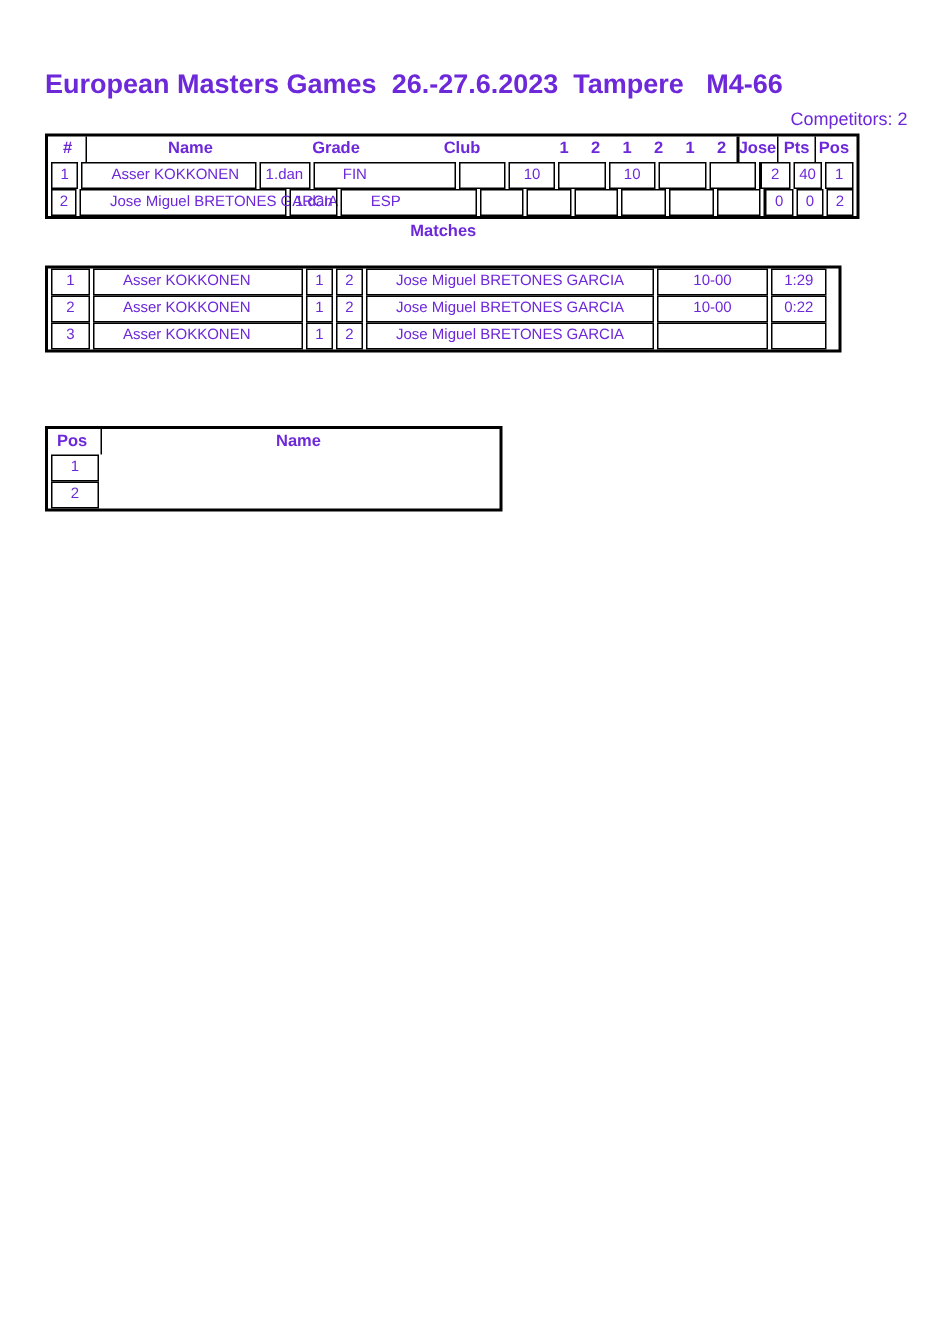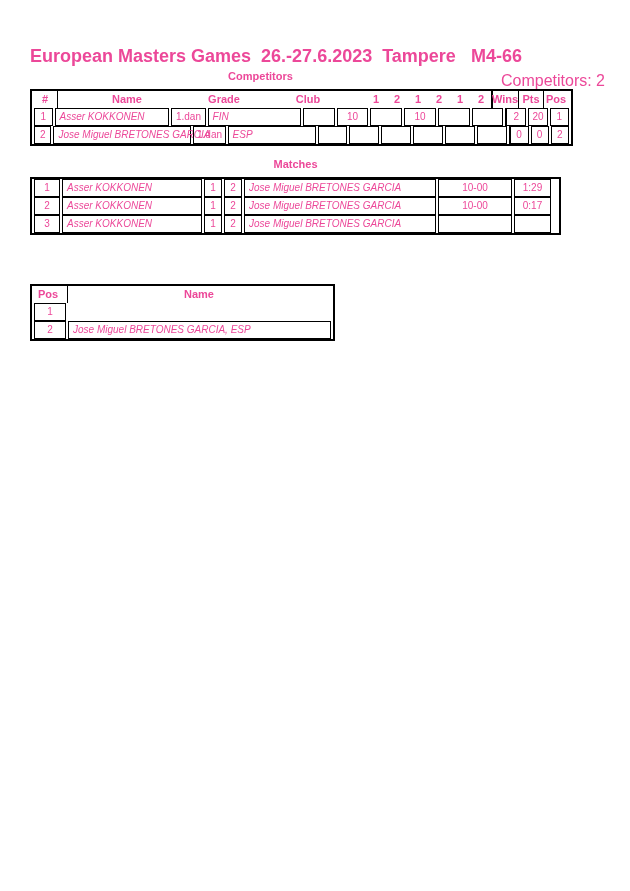--- a/index.html
+++ b/index.html
@@ -1,100 +1,99 @@
 <!DOCTYPE html>
 <html><head>
 <meta charset="utf-8">
 <style>
   html,body{margin:0;padding:0;background:#fff;}
   .page{position:relative;width:630px;height:891px;background:#ffffff;
-        font-family:"Liberation Sans",sans-serif;color:#ec4899;overflow:hidden;}
+        font-family:"Liberation Sans",sans-serif;color:#6d28d9;overflow:hidden;}
 
   .doc-title{position:absolute;left:30px;top:46px;font-size:18px;font-weight:bold;
              white-space:pre;letter-spacing:0px;}
 
   .section-label{position:absolute;text-align:center;font-weight:bold;font-size:11px;}
   #competitors-label{left:30px;top:70px;width:461px;}
-  #matches-label{left:30px;top:158px;width:531px;}
+  #matches-label{left:30px;top:148px;width:531px;}
   #results-label{left:30px;top:264px;width:305px;}
-  .count-note{position:absolute;right:25px;top:72px;font-size:16px;}
+  .count-note{position:absolute;right:25px;top:72px;font-size:12px;}
 
   .tablewrap{position:absolute;box-sizing:border-box;border:2px solid #000;background:#fff;}
   #competitors-table{left:30px;top:89px;width:543px;}
   #matches-table{left:30px;top:177px;width:531px;}
   #results-table{left:30px;top:284px;width:305px;}
 
   .thead{position:relative;height:17px;line-height:17px;}
   #matches-table .thead{height:18px;line-height:18px;}
   .hspan{position:absolute;top:0;font-weight:bold;font-size:11px;white-space:nowrap;}
   .hc{transform:translateX(-50%);}
   .hline{position:absolute;top:0;height:100%;width:1px;background:#000;}
   .hline.thick{width:2px;}
 
   .row{display:flex;height:18px;padding-left:2px;}
   .cell{box-sizing:border-box;border:1px solid #000;margin-right:2px;
         font-size:10px;line-height:15px;white-space:nowrap;overflow:visible;
         background:transparent;}
   .c{text-align:center;}
-  .l{padding-left:4px;font-style:italic;}
+  .l{padding-left:19px;}
   .thickL{border-left-width:2px;}
 
   
   .co-num{width:22px}.co-name{width:138px}.co-grade{width:41px}.co-club{width:112px}
   .co-s{width:38px}.co-wins{width:25px}.co-pts{width:23px}.co-pos{width:23px}
   
   .m-num{width:26px}.m-white{width:140px}.m-ws{width:18px}.m-bs{width:18px}
   .m-blue{width:192px}.m-result{width:74px}.m-time{width:37px}
   
   .r-pos{width:32px}.r-name{width:263px}
 </style>
 </head>
 <body>
 
 <div class="page">
 
   <div class="doc-title">European Masters Games  26.-27.6.2023  Tampere   M4-66</div>
 
-  <div class="section-label" id="competitors-label">Competitors</div>
   <div class="count-note">Competitors: 2</div>
 
   <div class="tablewrap" id="competitors-table">
     <div class="thead">
       <span class="hspan hc" style="left:13px">#</span>
       <div class="hline" style="left:25px"></div>
       <span class="hspan hc" style="left:95px">Name</span>
       <span class="hspan hc" style="left:192px">Grade</span>
       <span class="hspan hc" style="left:276px">Club</span>
       <span class="hspan hc" style="left:344px">1</span>
       <span class="hspan hc" style="left:365px">2</span>
       <span class="hspan hc" style="left:386px">1</span>
       <span class="hspan hc" style="left:407px">2</span>
       <span class="hspan hc" style="left:428px">1</span>
       <span class="hspan hc" style="left:449px">2</span>
       <div class="hline thick" style="left:459px"></div>
-      <span class="hspan hc" style="left:473px">Wins</span>
+      <span class="hspan hc" style="left:473px">Jose</span>
       <div class="hline" style="left:486px"></div>
       <span class="hspan hc" style="left:499px">Pts</span>
       <div class="hline" style="left:511px"></div>
       <span class="hspan hc" style="left:524px">Pos</span>
     </div>
 
     <div class="row">
       <div class="cell c co-num">1</div>
       <div class="cell l co-name">Asser KOKKONEN</div>
       <div class="cell c co-grade">1.dan</div>
       <div class="cell l co-club">FIN</div>
       <div class="cell c co-s"></div>
       <div class="cell c co-s">10</div>
       <div class="cell c co-s"></div>
       <div class="cell c co-s">10</div>
       <div class="cell c co-s"></div>
       <div class="cell c co-s"></div>
       <div class="cell c co-wins thickL">2</div>
-      <div class="cell c co-pts">20</div>
+      <div class="cell c co-pts">40</div>
       <div class="cell c co-pos">1</div>
     </div>
 
     <div class="row">
       <div class="cell c co-num">2</div>
       <div class="cell l co-name">Jose Miguel BRETONES GARCIA</div>
       <div class="cell c co-grade">1.dan</div>
       <div class="cell l co-club">ESP</div>
       <div class="cell c co-s"></div>
       <div class="cell c co-s"></div>
@@ -122,21 +121,21 @@
       <div class="cell c m-time">1:29</div>
     </div>
 
     <div class="row">
       <div class="cell c m-num">2</div>
       <div class="cell l m-white">Asser KOKKONEN</div>
       <div class="cell c m-ws">1</div>
       <div class="cell c m-bs">2</div>
       <div class="cell l m-blue">Jose Miguel BRETONES GARCIA</div>
       <div class="cell c m-result">10-00</div>
-      <div class="cell c m-time">0:17</div>
+      <div class="cell c m-time">0:22</div>
     </div>
 
     <div class="row">
       <div class="cell c m-num">3</div>
       <div class="cell l m-white">Asser KOKKONEN</div>
       <div class="cell c m-ws">1</div>
       <div class="cell c m-bs">2</div>
       <div class="cell l m-blue">Jose Miguel BRETONES GARCIA</div>
       <div class="cell c m-result"></div>
       <div class="cell c m-time"></div>
@@ -149,17 +148,16 @@
       <span class="hspan" style="left:6px">Pos</span>
       <div class="hline" style="left:35px"></div>
       <span class="hspan hc" style="left:167px">Name</span>
     </div>
 
     <div class="row">
       <div class="cell c r-pos">1</div>
     </div>
     <div class="row">
       <div class="cell c r-pos">2</div>
-      <div class="cell l r-name">Jose Miguel BRETONES GARCIA, ESP</div>
     </div>
   </div>
 
 </div>
 
 </body></html>

